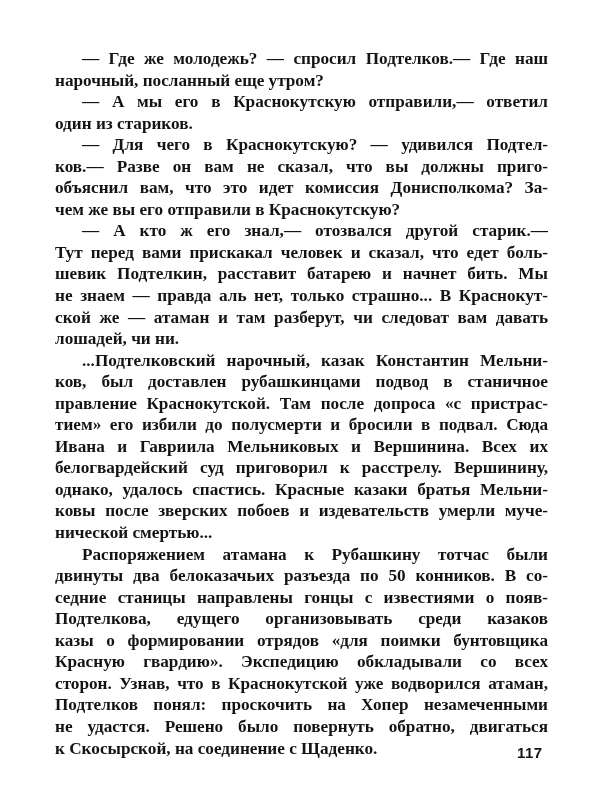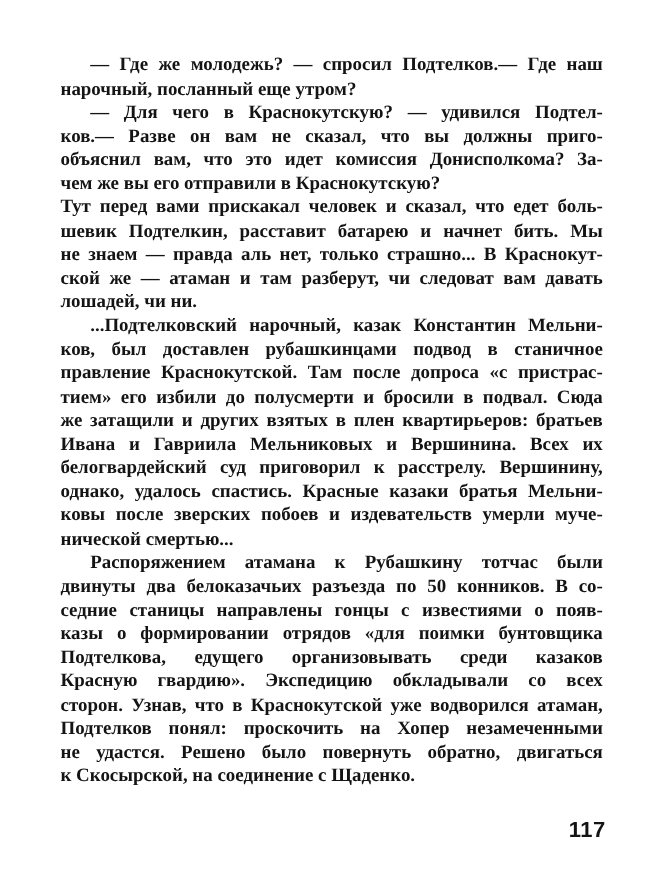--- a/index.html
+++ b/index.html
@@ -37,70 +37,74 @@
     }
     .line.last {
       text-align-last: left;
     }
     .page-number {
       position: absolute;
       left: 517px;
       top: 744px;
       font-family: "Liberation Sans", "DejaVu Sans", sans-serif;
       font-weight: bold;
-      font-size: 20px;
+      font-size: 15px;
       color: #141414;
       letter-spacing: 0.5px;
     }
   </style>
 </head>
 <body>
 
 <div class="page">
 
   <div>
     <span class="line indent">— Где же молодежь? — спросил Подтелков.— Где наш</span>
     <span class="line last">нарочный, посланный еще утром?</span>
   </div>
 
+  <div>
+    <span class="line indent">— А мы его в Краснокутскую отправили,— ответил</span>
+    <span class="line last">один из стариков.</span>
+  </div>
 
   <div>
     <span class="line indent">— Для чего в Краснокутскую? — удивился Подтел-</span>
     <span class="line">ков.— Разве он вам не сказал, что вы должны приго-</span>
     <span class="line">объяснил вам, что это идет комиссия Донисполкома? За-</span>
     <span class="line last">чем же вы его отправили в Краснокутскую?</span>
   </div>
 
   <div>
+    <span class="line indent">— А кто ж его знал,— отозвался другой старик.—</span>
     <span class="line">Тут перед вами прискакал человек и сказал, что едет боль-</span>
     <span class="line">шевик Подтелкин, расставит батарею и начнет бить. Мы</span>
     <span class="line">не знаем — правда аль нет, только страшно... В Краснокут-</span>
     <span class="line">ской же — атаман и там разберут, чи следоват вам давать</span>
     <span class="line last">лошадей, чи ни.</span>
   </div>
 
   <div>
     <span class="line indent">...Подтелковский нарочный, казак Константин Мельни-</span>
     <span class="line">ков, был доставлен рубашкинцами подвод в станичное</span>
     <span class="line">правление Краснокутской. Там после допроса «с пристрас-</span>
     <span class="line">тием» его избили до полусмерти и бросили в подвал. Сюда</span>
-    <span class="line">же затащили и других взятых в плен квартирьеров: братьев</span>
     <span class="line">Ивана и Гавриила Мельниковых и Вершинина. Всех их</span>
     <span class="line">белогвардейский суд приговорил к расстрелу. Вершинину,</span>
     <span class="line">однако, удалось спастись. Красные казаки братья Мельни-</span>
     <span class="line">ковы после зверских побоев и издевательств умерли муче-</span>
     <span class="line last">нической смертью...</span>
   </div>
 
   <div>
     <span class="line indent">Распоряжением атамана к Рубашкину тотчас были</span>
     <span class="line">двинуты два белоказачьих разъезда по 50 конников. В со-</span>
     <span class="line">седние станицы направлены гонцы с известиями о появ-</span>
+    <span class="line">Подтелкова, едущего организовывать среди казаков</span>
     <span class="line">казы о формировании отрядов «для поимки бунтовщика</span>
-    <span class="line">Подтелкова, едущего организовывать среди казаков</span>
     <span class="line">Красную гвардию». Экспедицию обкладывали со всех</span>
     <span class="line">сторон. Узнав, что в Краснокутской уже водворился атаман,</span>
     <span class="line">Подтелков понял: проскочить на Хопер незамеченными</span>
     <span class="line">не удастся. Решено было повернуть обратно, двигаться</span>
     <span class="line last">к Скосырской, на соединение с Щаденко.</span>
   </div>
 </div>
 
 <div class="page-number">117</div>
 

